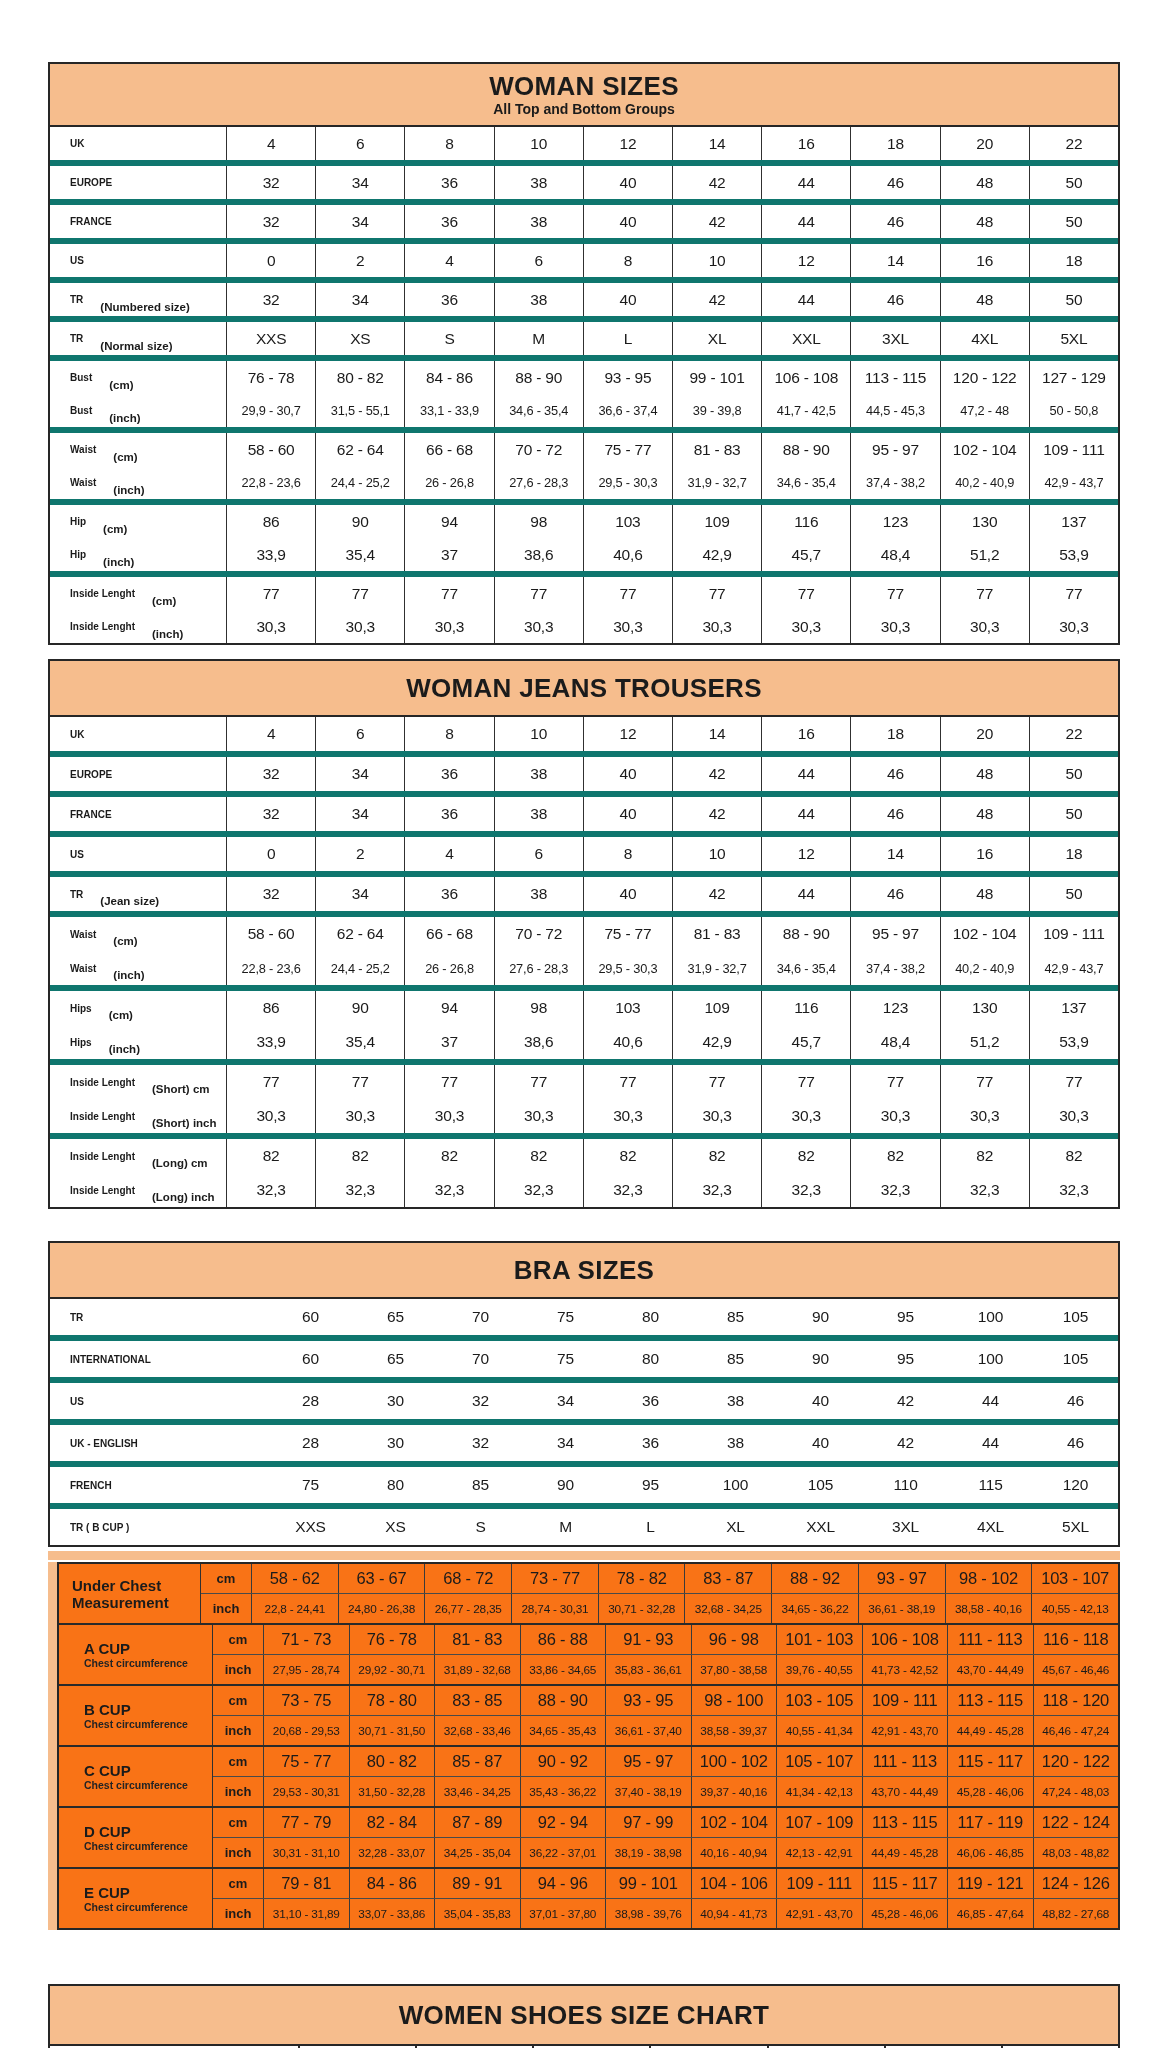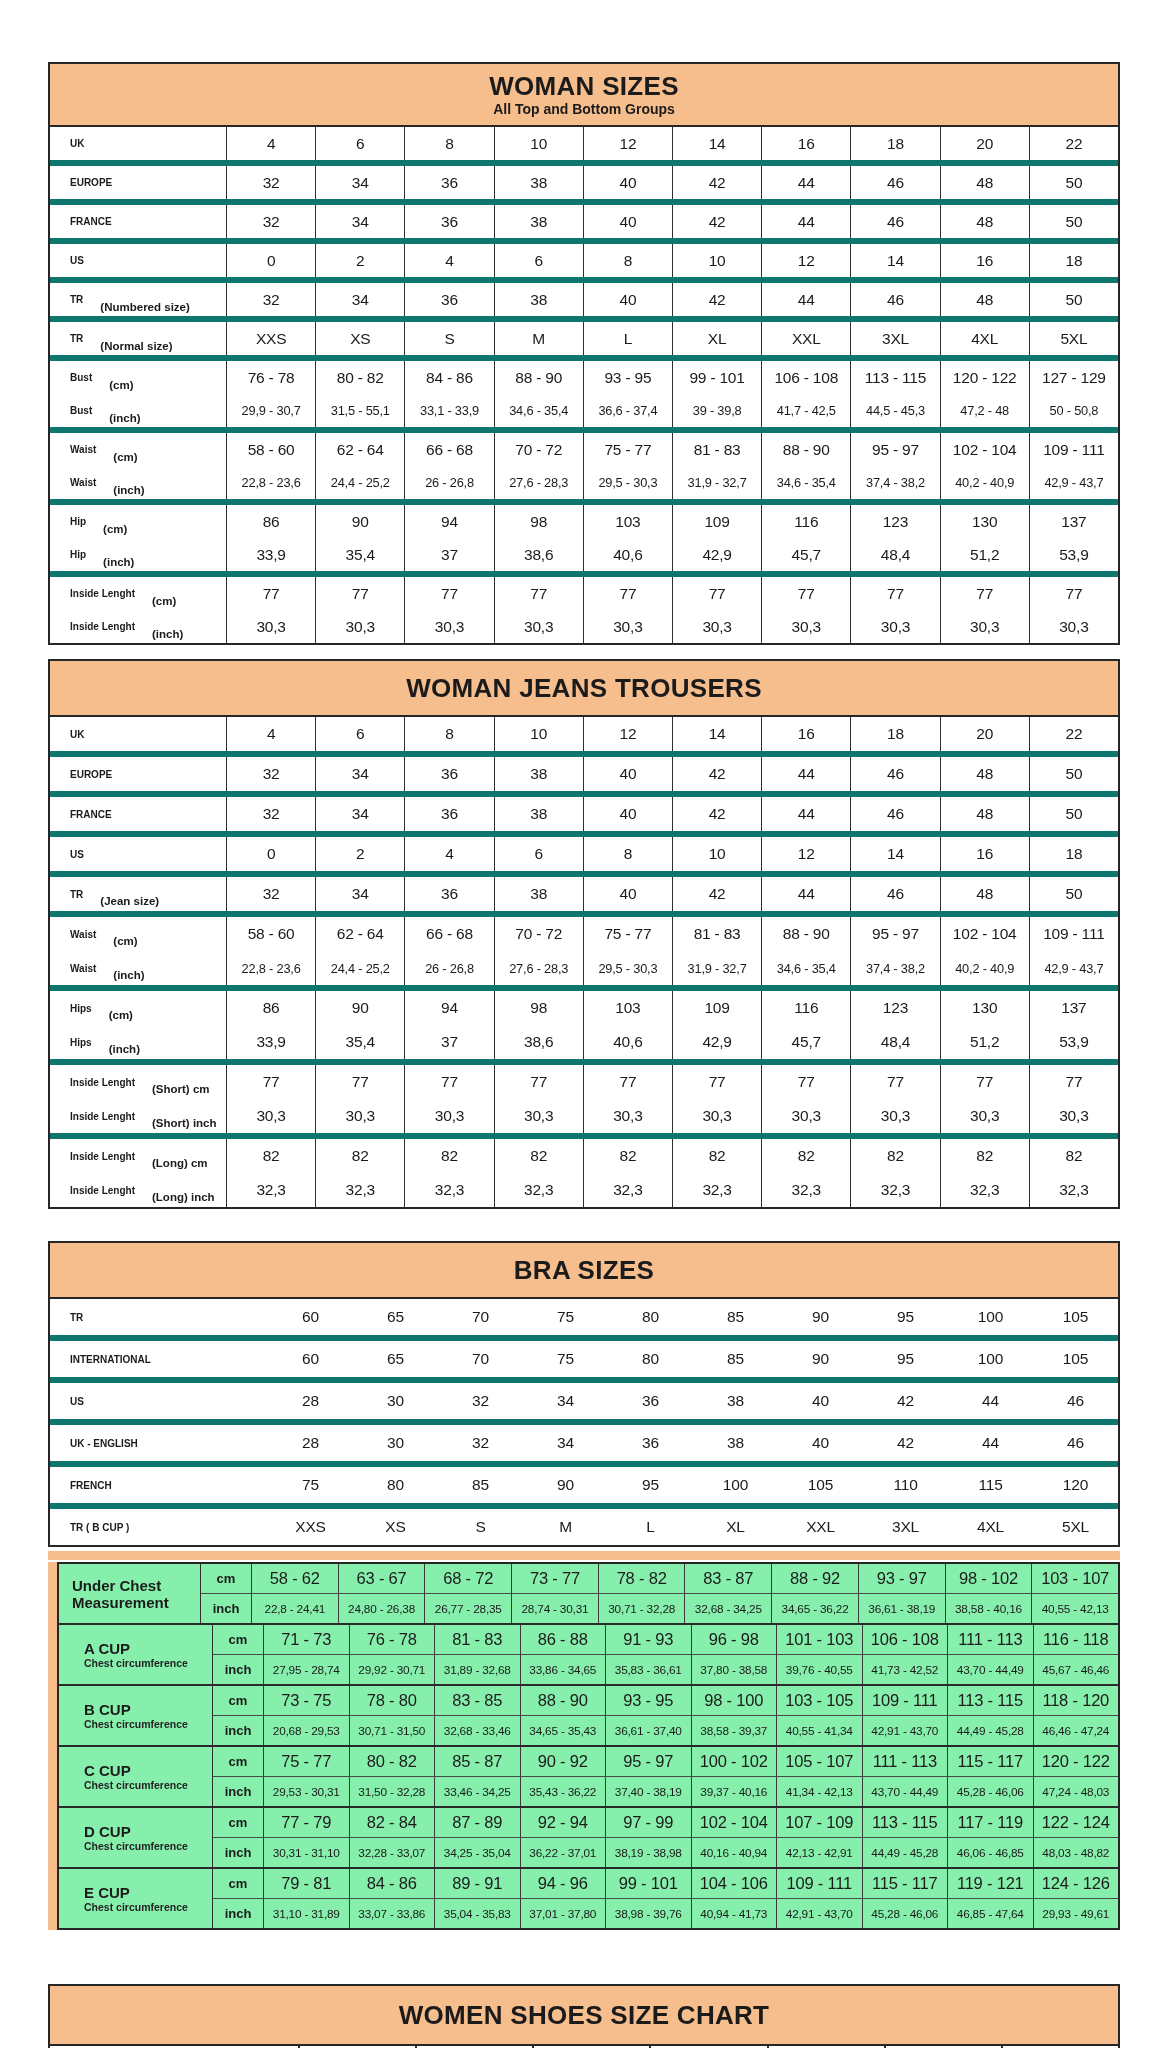--- a/index.html
+++ b/index.html
@@ -27,21 +27,21 @@
 
   
   .bra-row{grid-template-columns:218px repeat(10,1fr);height:36px;}
   .bra-row .val{border-left:none;}
 
   
   .cup-wrap{margin-top:4px;}
   .cup-topstrip{height:9px;background:#f6bd8d;}
   .cup-body{display:flex;margin-top:2px;}
   .cup-leftbar{width:9px;background:#f6bd8d;}
-  .cup-table{flex:1;border:2.2px solid #262626;background:#86efac;}
+  .cup-table{flex:1;border:2.2px solid #262626;background:#f97316;}
   .cup-group{display:grid;grid-template-columns:142px 1fr;}
   .cup-group + .cup-group{border-top:2.2px solid #2a2a2a;padding-left:12px;}
   .cup-lab{display:flex;flex-direction:column;justify-content:center;padding-left:13px;border-right:1.6px solid #303030;}
   .cup-lab .m{font-weight:bold;font-size:15px;line-height:17px;}
   .cup-lab .n{font-weight:bold;font-size:10.5px;line-height:13px;color:#242424;}
   .cup-line{display:grid;grid-template-columns:50px repeat(10,1fr);height:29px;}
   .cup-line + .cup-line{border-top:1.4px solid #4a4a4a;}
   .cup-line .unit{display:flex;align-items:center;justify-content:center;font-weight:bold;font-size:13px;}
   .cup-line .val{border-left:1.4px solid #3a3a3a;font-size:16.5px;}
   .cup-line.inch .val{font-size:11.8px;}
@@ -798,21 +798,21 @@
                 <div class="unit">inch</div>
                 <div class="val">31,10 - 31,89</div>
                 <div class="val">33,07 - 33,86</div>
                 <div class="val">35,04 - 35,83</div>
                 <div class="val">37,01 - 37,80</div>
                 <div class="val">38,98 - 39,76</div>
                 <div class="val">40,94 - 41,73</div>
                 <div class="val">42,91 - 43,70</div>
                 <div class="val">45,28 - 46,06</div>
                 <div class="val">46,85 - 47,64</div>
-                <div class="val">29,93 - 49,61</div>
+                <div class="val">48,82 - 27,68</div>
               </div>
             </div>
           </div>
         </div>
     </div>
   </div>
 
   <div class="tbl gap54">
     <div class="band h58">
       <div class="t">WOMEN SHOES SIZE CHART</div>

